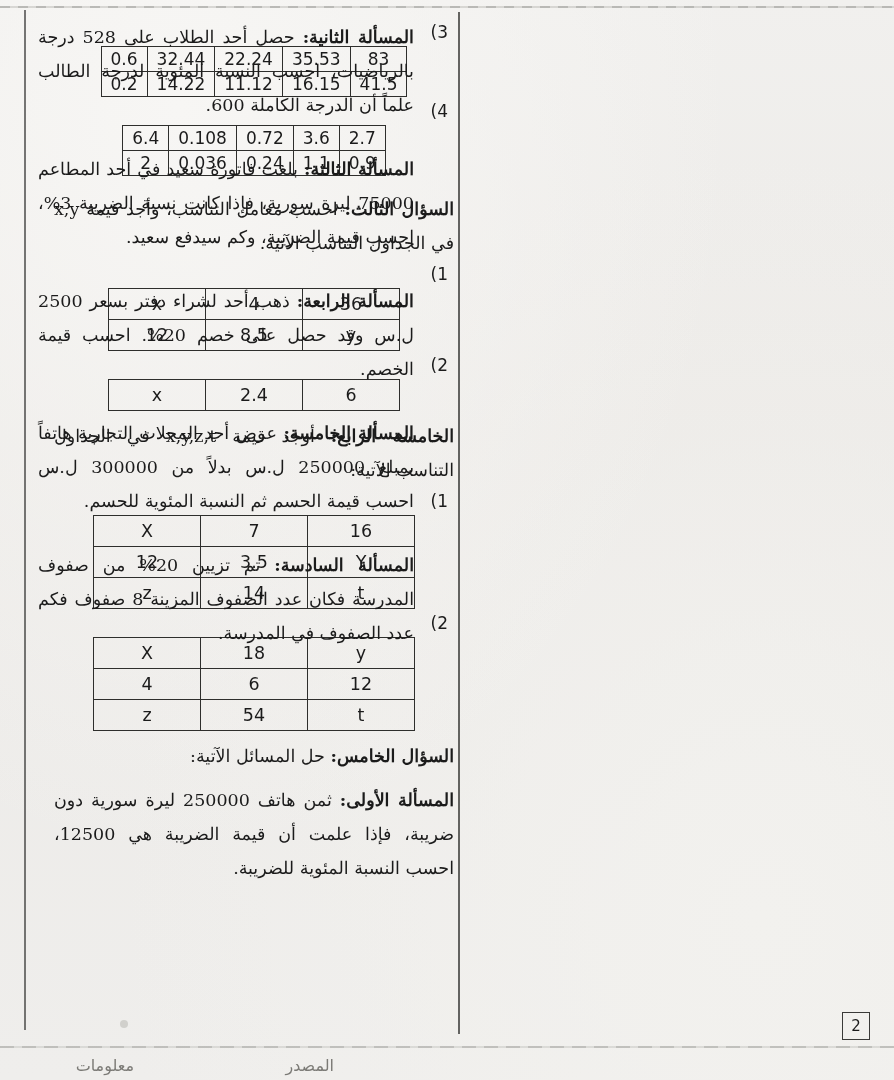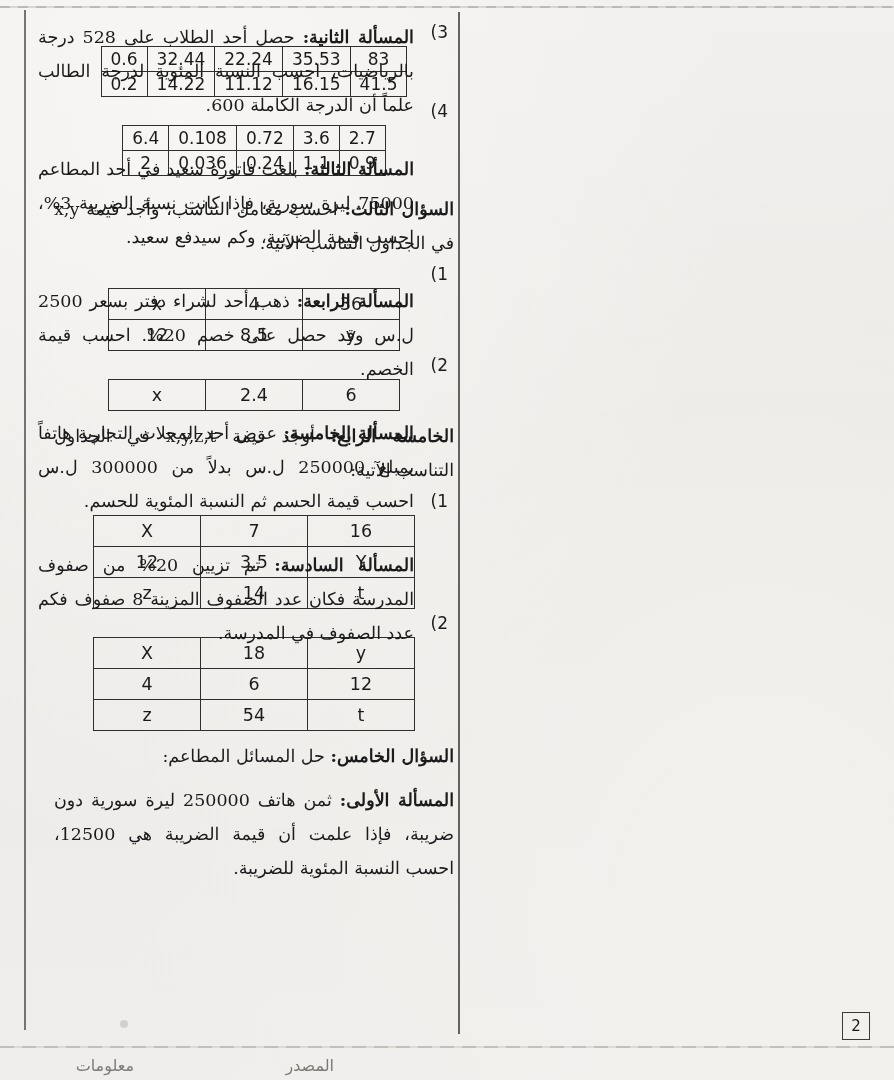--- a/index.html
+++ b/index.html
@@ -223,21 +223,21 @@
         <td>z</td>
         <td>54</td>
         <td>t</td>
       </tr>
     </tbody>
       </table>
   </div>
 
   <div class="p serif" style="margin-top:8px;">
     <span class="lbl">السؤال الخامس:</span>
-    <span>حل المسائل المطاعم:</span>
+    <span>حل المسائل الآتية:</span>
   </div>
 
   <div class="p serif" style="margin-top:10px;">
     <span class="lbl">المسألة الأولى:</span>
     <span>ثمن هاتف 250000 ليرة سورية دون ضريبة، فإذا علمت أن قيمة الضريبة هي 12500، احسب النسبة المئوية للضريبة.</span>
   </div>
 
 </div>
 
 <div class="col" id="leftcol">

